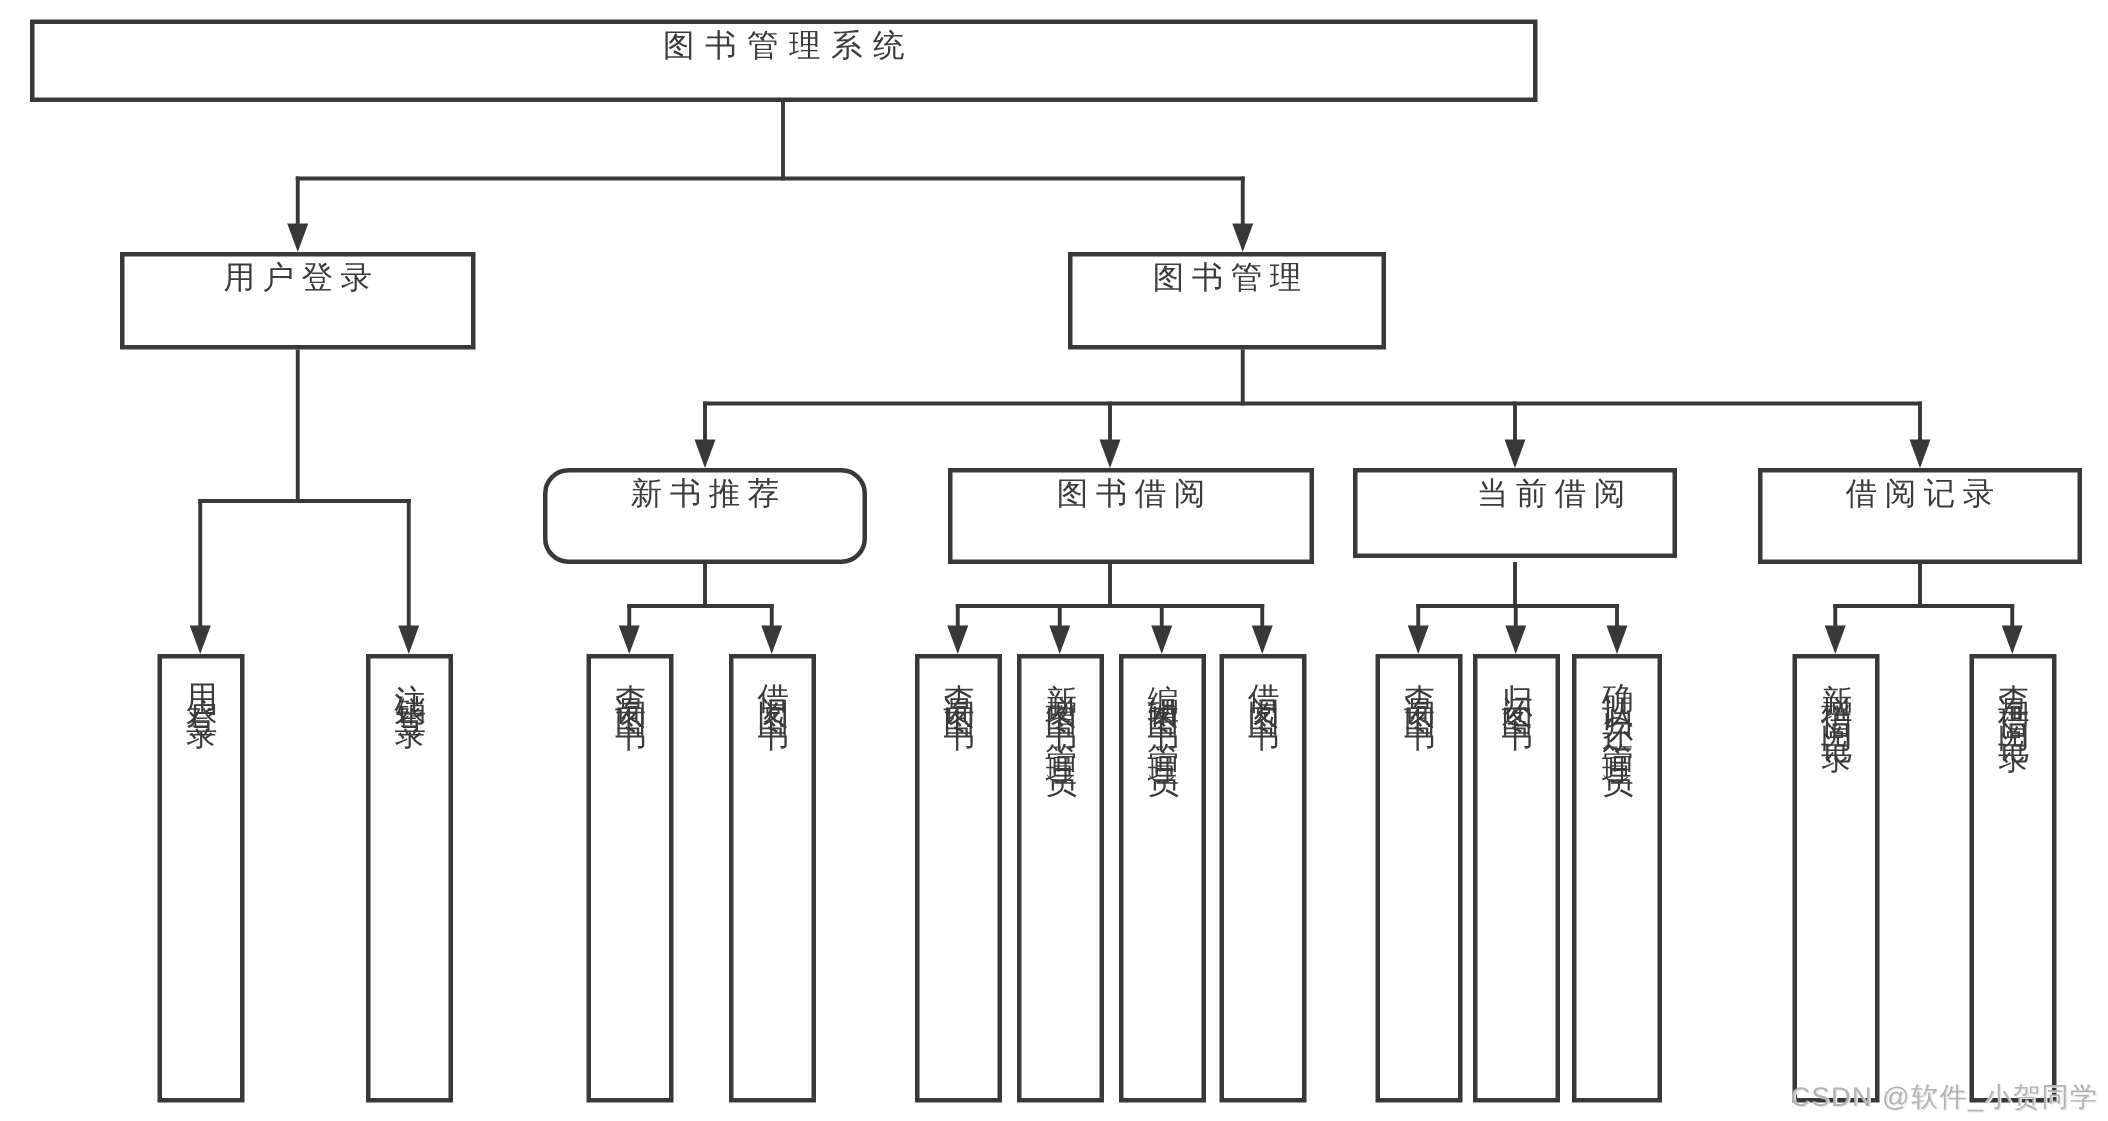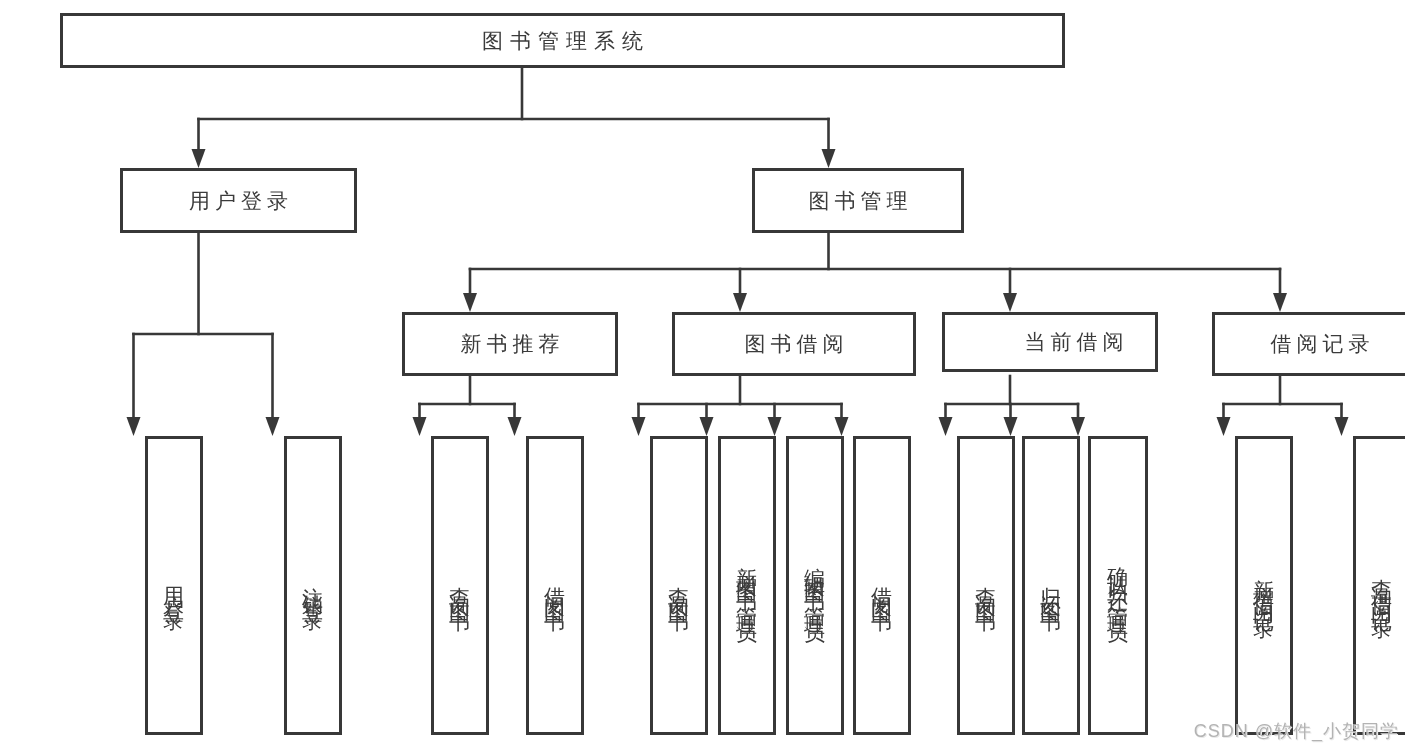--- a/index.html
+++ b/index.html
@@ -10,23 +10,22 @@
     color:var(--text-color,#3b3b3b);
     overflow:hidden;
   }
   .edge-layer { position:absolute; left:0; top:0; width:1405px; height:747px; }
   .edge { stroke:var(--line-color,#383838); stroke-width:2.6; stroke-linecap:square; }
   .ah   { fill:var(--line-color,#383838); }
   .box {
     position:absolute; box-sizing:border-box;
     background:var(--bg-color,#ffffff);
     border:3px solid var(--line-color,#383838);
-    display:flex; align-items:center; justify-content:center;
+    display:flex; align-items:flex-start; justify-content:center;
     text-align:center;
-    margin-left:40px;
   }
   .hlabel { font-size:21px; letter-spacing:5px; text-indent:5px; white-space:nowrap; }
   .root .hlabel { letter-spacing:7px; text-indent:7px; }
   .vlabel {
     writing-mode:vertical-rl; text-orientation:mixed;
     font-size:21px; letter-spacing:8px; line-height:1;
     white-space:nowrap;
   }
   .watermark {
     position:absolute; right:6px; bottom:4px;
@@ -114,21 +113,21 @@
     <span class="hlabel">图书管理系统</span>
   </div>
 
   <div class="box" style="left:80px; top:168px; width:237px; height:65px;">
     <span class="hlabel">用户登录</span>
   </div>
   <div class="box" style="left:712px; top:168px; width:212px; height:65px;">
     <span class="hlabel">图书管理</span>
   </div>
 
-  <div class="box" style="left:362px; top:312px; width:216px; height:64px;">
+  <div class="box" style="left:362px; top:312px; width:216px; height:64px;border-radius:17px;">
     <span class="hlabel">新书推荐</span>
   </div>
   <div class="box" style="left:632px; top:312px; width:244px; height:64px;">
     <span class="hlabel">图书借阅</span>
   </div>
   <div class="box" style="left:902px; top:312px; width:216px; height:60px;padding-left:48px;">
     <span class="hlabel">当前借阅</span>
   </div>
   <div class="box" style="left:1172px; top:312px; width:216px; height:64px;">
     <span class="hlabel">借阅记录</span>

